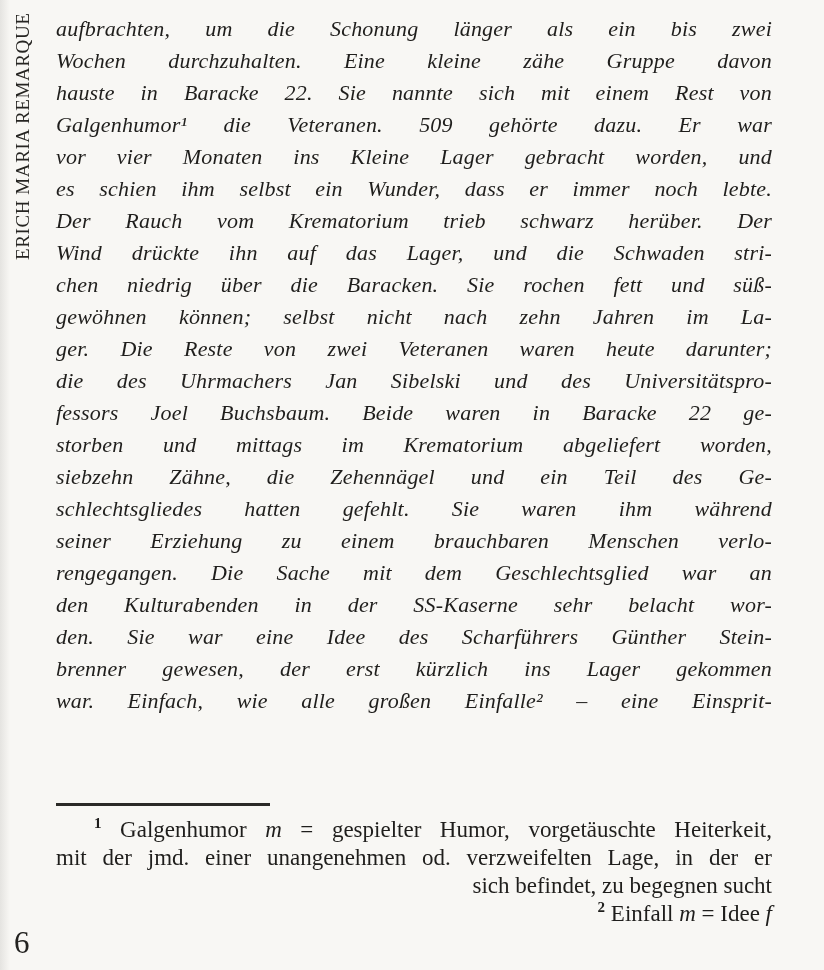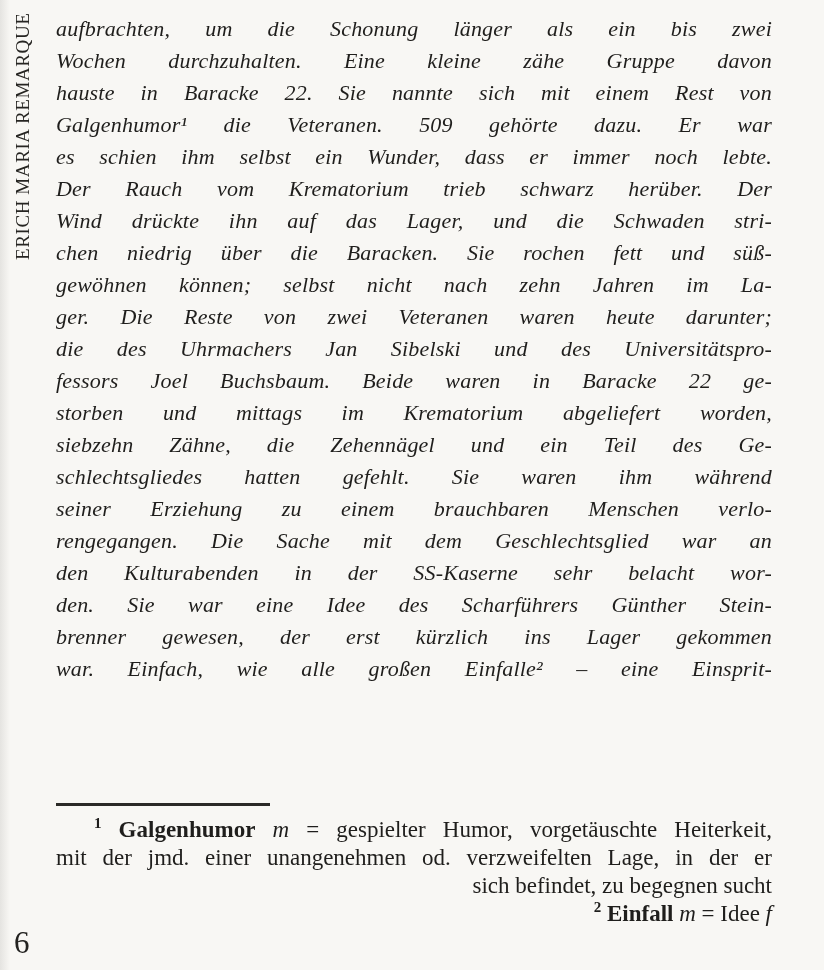--- a/index.html
+++ b/index.html
@@ -71,21 +71,21 @@
   .fn-line {
     text-align: right;
   }
   .fn-line.justified {
     text-align: justify;
     text-align-last: justify;
   }
   .fn-line.indent {
     text-indent: 38px;
   }
-  .bold { font-weight: bold; }
+  .bold { font-weight: normal; }
   .italic { font-style: italic; }
   .fn-marker {
     font-weight: bold;
     font-size: 15px;
     vertical-align: super;
     line-height: 0;
   }
   .page-number {
     position: absolute;
     left: 14px;
@@ -104,20 +104,21 @@
   <div class="body-text">
 
       <div class="line">aufbrachten, um die Schonung länger als ein bis zwei</div>
 
       <div class="line">Wochen durchzuhalten. Eine kleine zähe Gruppe davon</div>
 
       <div class="line">hauste in Baracke 22. Sie nannte sich mit einem Rest von</div>
 
       <div class="line">Galgenhumor¹ die Veteranen. 509 gehörte dazu. Er war</div>
 
+      <div class="line">vor vier Monaten ins Kleine Lager gebracht worden, und</div>
 
       <div class="line">es schien ihm selbst ein Wunder, dass er immer noch lebte.</div>
 
       <div class="line">Der Rauch vom Krematorium trieb schwarz herüber. Der</div>
 
       <div class="line">Wind drückte ihn auf das Lager, und die Schwaden stri-</div>
 
       <div class="line">chen niedrig über die Baracken. Sie rochen fett und süß-</div>
 
 

